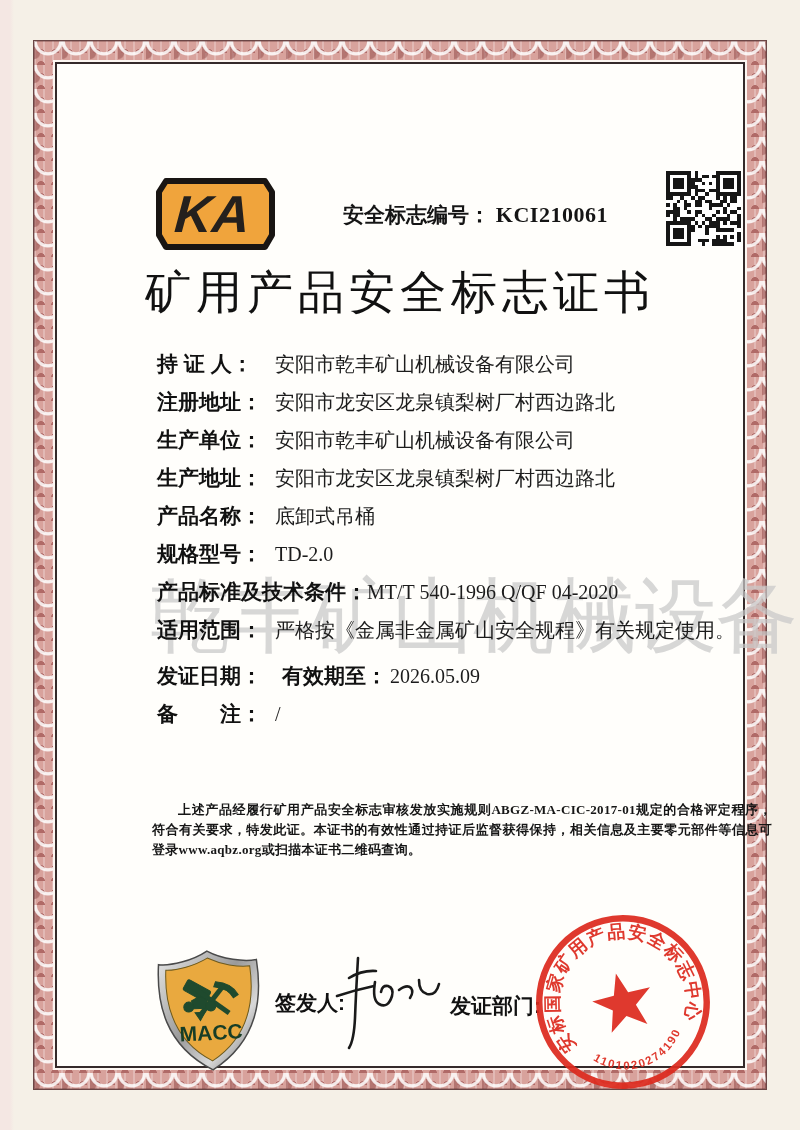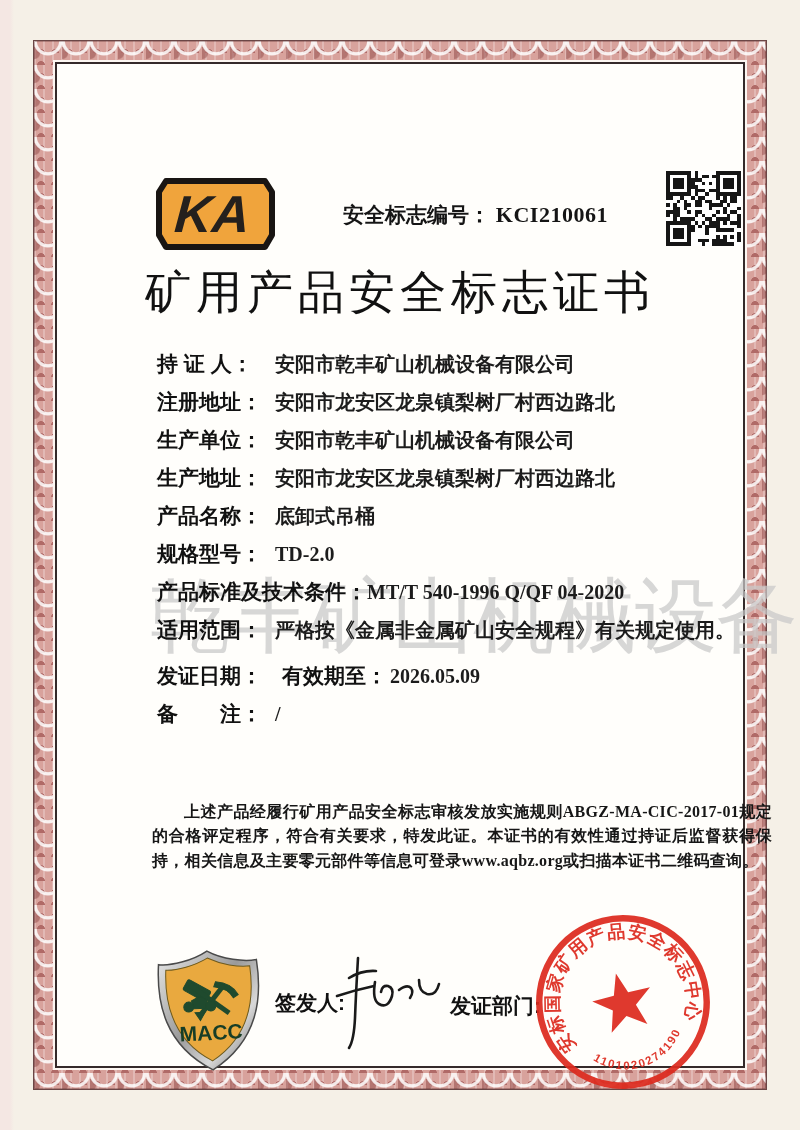--- a/index.html
+++ b/index.html
@@ -66,34 +66,34 @@
   }
 
   .fields{position:absolute;left:100px;top:286px;width:620px;z-index:2;}
   .frow{display:flex;align-items:baseline;height:38px;}
   .flabel{
     font-size:21px;font-weight:bold;color:#111;
     min-width:118px;white-space:nowrap;flex:0 0 auto;
   }
   .fvalue{
     font-family:"Liberation Serif",serif;
-    font-size:20px;font-weight:700;color:#1c1c1c;white-space:nowrap;
+    font-size:20px;font-weight:400;color:#1c1c1c;white-space:nowrap;
   }
   .dates{display:flex;align-items:baseline;height:38px;margin-top:8px;}
   .dates .flabel{min-width:0;}
   .dates .v1{margin-left:16px;width:190px;}
   .dates .l2{margin-left:20px;}
   .dates .v2{margin-left:3px;}
   .remark{display:flex;align-items:baseline;height:38px;}
   .remark .flabel{min-width:118px;}
 
   .paragraph{
     position:absolute;left:95px;top:736px;width:620px;z-index:2;
     font-family:"Liberation Serif",serif;
-    font-size:16px;font-weight:600;color:#161616;
+    font-size:13px;font-weight:600;color:#161616;
     line-height:1.52;text-indent:2em;letter-spacing:.3px;text-align:justify;
   }
 
   .macc{position:absolute;left:98px;top:884px;z-index:2;transform:rotate(-3deg);}
   .signer{
     position:absolute;left:218px;top:925px;z-index:2;
     font-size:21px;font-weight:bold;color:#111;white-space:nowrap;
   }
   .signature{position:absolute;left:270px;top:888px;z-index:3;}
   .issuer{

